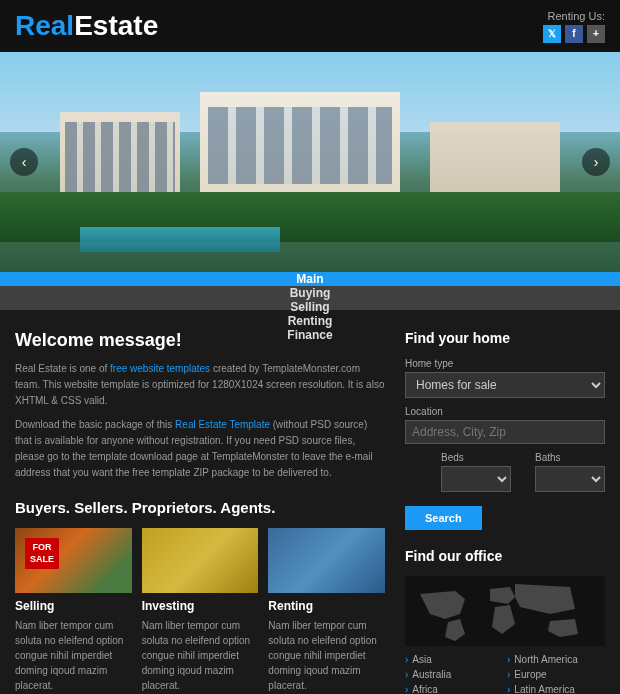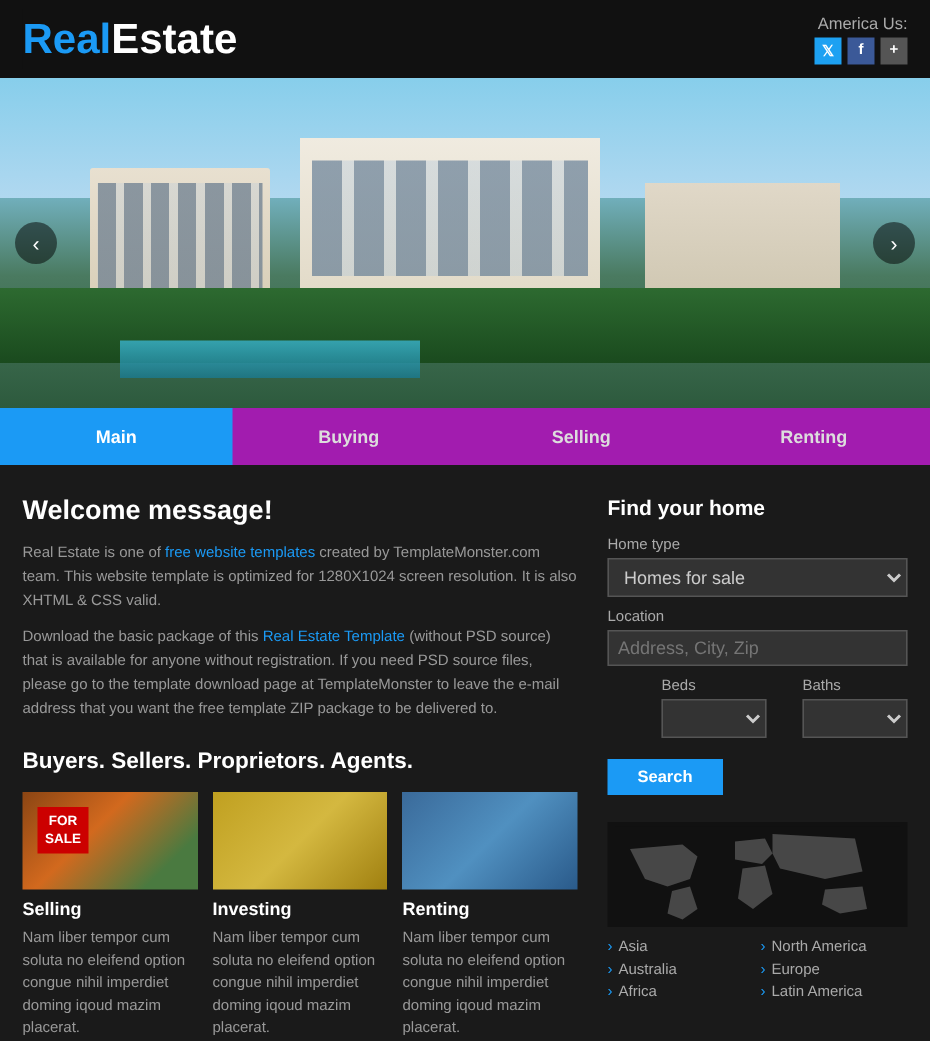--- a/index.html
+++ b/index.html
@@ -165,23 +165,24 @@
       color: #fff;
       font-size: 14px;
       cursor: pointer;
       z-index: 10;
     }
     .slider-btn.left { left: 10px; }
     .slider-btn.right { right: 10px; }
 
     
     .nav {
-      background: #a21caf;
+      background: #404040;
       display: flex;
       height: 38px;
+      flex-direction: column;
     }
     .nav-item {
       flex: 1;
       display: flex;
       align-items: center;
       justify-content: center;
       color: #ddd;
       font-size: 12px;
       font-weight: bold;
       cursor: pointer;
@@ -365,21 +366,21 @@
 </head>
 <body>
 
 <div class="header">
   <div class="logo">
     <span class="logo-text">
       <span>Real</span><span style="color:#fff;">Estate</span>
     </span>
   </div>
   <div class="follow-us">
-    <div class="follow-us-label">America Us:</div>
+    <div class="follow-us-label">Renting Us:</div>
     <div class="social-icons">
       <div class="social-icon twitter">𝕏</div>
       <div class="social-icon facebook">f</div>
       <div class="social-icon plus">+</div>
     </div>
   </div>
 </div>
 
 <div class="hero">
   <div class="sky"></div>
@@ -390,20 +391,21 @@
   <div class="pool"></div>
   <div class="slider-btn left">‹</div>
   <div class="slider-btn right">›</div>
 </div>
 
 <nav class="nav">
   <div class="nav-item active">Main</div>
   <div class="nav-item">Buying</div>
   <div class="nav-item">Selling</div>
   <div class="nav-item">Renting</div>
+  <div class="nav-item">Finance</div>
 </nav>
 
 <div class="content">
 
   <div class="main-col">
     <h2 class="welcome-title">Welcome message!</h2>
     <p class="welcome-text">
       Real Estate is one of <a>free website templates</a> created by TemplateMonster.com team. This website template is optimized for 1280X1024 screen resolution. It is also XHTML &amp; CSS valid.
     </p>
     <p class="welcome-text">
@@ -464,20 +466,21 @@
         <select class="form-select">
           <option></option><option>1</option><option>2</option><option>3</option><option>4+</option>
         </select>
       </div>
     </div>
 
     <button class="btn-search">Search</button>
 
     
     <div class="office-section">
+      <h3 class="sidebar-title">Find our office</h3>
       <div class="world-map">
         <svg width="190" height="65" viewBox="0 0 190 65">
 
           <rect width="190" height="65" fill="#111"></rect>
 
           <path d="M 10 15 L 45 12 L 55 20 L 50 35 L 35 40 L 20 35 Z" fill="#555" opacity="0.8"></path>
 
           <path d="M 38 43 L 50 40 L 55 55 L 45 62 L 35 58 Z" fill="#555" opacity="0.8"></path>
 
           <path d="M 80 10 L 100 8 L 105 18 L 98 25 L 80 22 Z" fill="#555" opacity="0.8"></path>

